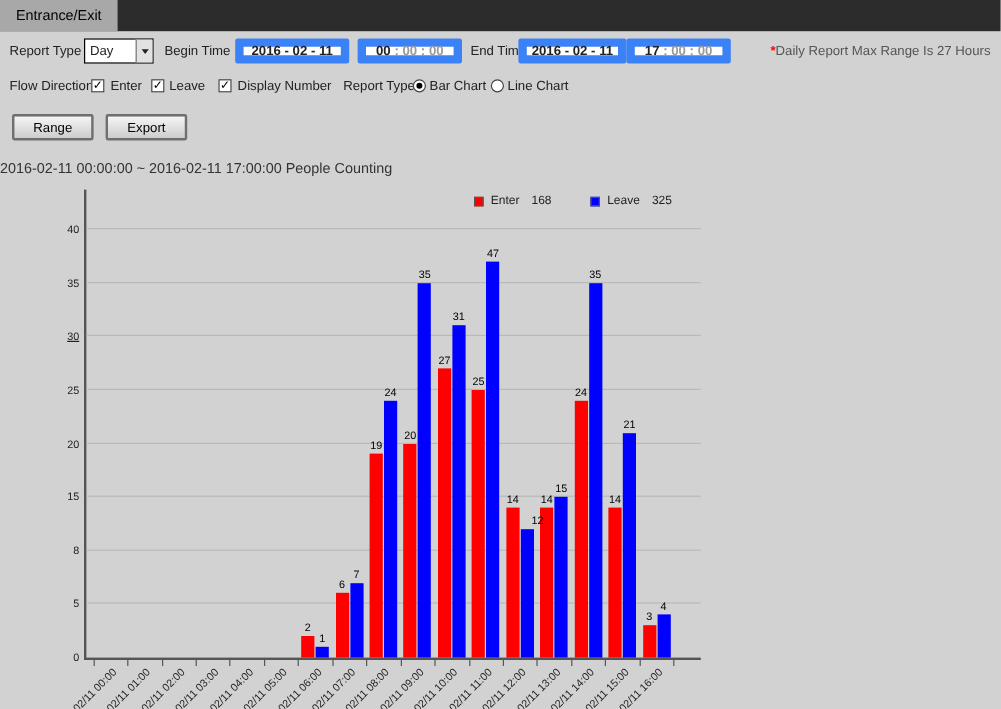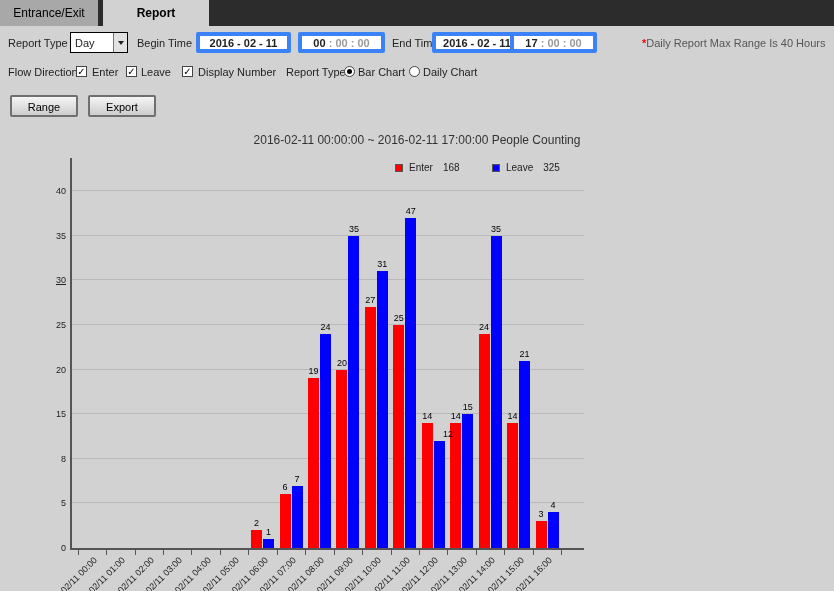--- a/index.html
+++ b/index.html
@@ -19,21 +19,21 @@
     position:absolute; left:70px; top:32px; width:58px; height:21px; background:#fff;
     border:1px solid #000; display:flex; align-items:center; font-size:11px; cursor:pointer;
     box-sizing:border-box;
   }
   .select-text { flex:1; padding-left:4px; }
   .select-btn { width:13px; height:100%; background:#e2e2e2; border-left:1px solid #777;
     display:flex; align-items:center; justify-content:center; }
   .tri-down { width:0; height:0; border-left:3px solid transparent; border-right:3px solid transparent;
     border-top:4px solid #222; }
   .field {
-    position:absolute; top:32px; height:21px; background:#fff; border:4px solid #3b82f6;
+    position:absolute; top:32px; height:21px; background:#fff; border:7px solid #3b82f6;
     border-radius:2px; box-sizing:border-box; font-size:11px; font-weight:bold;
     display:flex; align-items:center; justify-content:center; white-space:pre; cursor:text;
   }
   .t-dim { color:#9a9a9a; }
   .note-star { color:#ff0000; font-weight:bold; }
   .note-text { color:#555; }
   .cb-box {
     position:absolute; width:11px; height:11px; background:#fff; border:1px solid #444;
     box-sizing:border-box; cursor:pointer; font-size:10px; line-height:9px; text-align:center;
     color:#000;
@@ -47,21 +47,21 @@
     content:""; position:absolute; left:2px; top:2px; width:5px; height:5px;
     border-radius:50%; background:#000;
   }
   .btn {
     position:absolute; top:95px; width:68px; height:22px;
     background:linear-gradient(#f5f5f5,#cdcdcd); border:2px solid #6f6f6f; border-radius:2px;
     font-size:11px; color:#000; text-align:center; line-height:18px; cursor:pointer;
     box-sizing:border-box; font-family:"Liberation Sans", sans-serif;
   }
   
-  .chart-title { position:absolute; left:0; top:133px; width:834px; text-align:center;
+  .chart-title { position:absolute; left:0; top:133px; width:834px; text-align:left;
     font-size:12px; color:#333; }
   .legend-item { position:absolute; top:162px; display:flex; align-items:center;
     font-size:10px; color:#222; }
   .legend-swatch { width:8px; height:8px; margin-right:6px; border:1px solid #555; box-sizing:border-box; }
   .legend-value { margin-left:10px; }
   .plot {
     position:absolute; left:70px; top:158px; width:512px; height:390px;
     border-left:2px solid #555; border-bottom:2px solid #555;
   }
   .gridline { position:absolute; left:0; width:512px; height:1px; background:#b9b9b9; }
@@ -73,56 +73,55 @@
   .bar { position:absolute; bottom:0; width:11px; }
   .bar-label { position:absolute; width:24px; text-align:center; font-size:9px; color:#000; }
 </style>
 </head>
 <body>
 
 <div class="app">
 
   <div class="topbar">
     <div class="tab tab-inactive">Entrance/Exit</div>
-    <div class="tab tab-active">Report</div>
   </div>
 
   <div class="lbl" style="left:8px; top:37px;">Report Type</div>
   <div class="select">
     <span class="select-text">Day</span>
     <span class="select-btn">
       <span class="tri-down"></span>
     </span>
   </div>
   <div class="lbl" style="left:137px; top:37px;">Begin Time</div>
   <div class="field" style="left:196px; width:95px;">2016 - 02 - 11</div>
   <div class="field" style="left:298px; width:87px;">
     <span>00</span><span class="t-dim"> : </span><span class="t-dim">00</span><span class="t-dim"> : </span><span class="t-dim">00</span>
   </div>
   <div class="lbl" style="left:392px; top:37px;">End Time</div>
   <div class="field" style="left:432px; width:90px;">2016 - 02 - 11</div>
-  <div class="field" style="left:510px; width:87px;">
+  <div class="field" style="left:522px; width:87px;">
     <span>17</span><span class="t-dim"> : </span><span class="t-dim">00</span><span class="t-dim"> : </span><span class="t-dim">00</span>
   </div>
   <div class="lbl" style="left:642px; top:37px;">
-    <span class="note-star">*</span><span class="note-text">Daily Report Max Range Is 40 Hours</span>
+    <span class="note-star">*</span><span class="note-text">Daily Report Max Range Is 27 Hours</span>
   </div>
 
   <div class="lbl" style="left:8px; top:66px;">Flow Direction</div>
   <span class="cb-box checked" style="left:76px; top:66px;"></span>
   <div class="lbl" style="left:92px; top:66px;">Enter</div>
   <span class="cb-box checked" style="left:126px; top:66px;"></span>
   <div class="lbl" style="left:141px; top:66px;">Leave</div>
   <span class="cb-box checked" style="left:182px; top:66px;"></span>
   <div class="lbl" style="left:198px; top:66px;">Display Number</div>
   <div class="lbl" style="left:286px; top:66px;">Report Type</div>
   <span class="radio selected" style="left:344px; top:66px;"></span>
   <div class="lbl" style="left:358px; top:66px;">Bar Chart</div>
   <span class="radio" style="left:409px; top:66px;"></span>
-  <div class="lbl" style="left:423px; top:66px;">Daily Chart</div>
+  <div class="lbl" style="left:423px; top:66px;">Line Chart</div>
 
   <button class="btn" style="left:10px;">Range</button>
   <button class="btn" style="left:88px;">Export</button>
 
   <div class="chart-title">2016-02-11 00:00:00 ~ 2016-02-11 17:00:00 People Counting</div>
 
   <div class="legend-item" style="left:395px;">
     <span class="legend-swatch" style="background: rgb(255, 0, 0);"></span>
     <span>Enter</span>
     <span class="legend-value">168</span>

